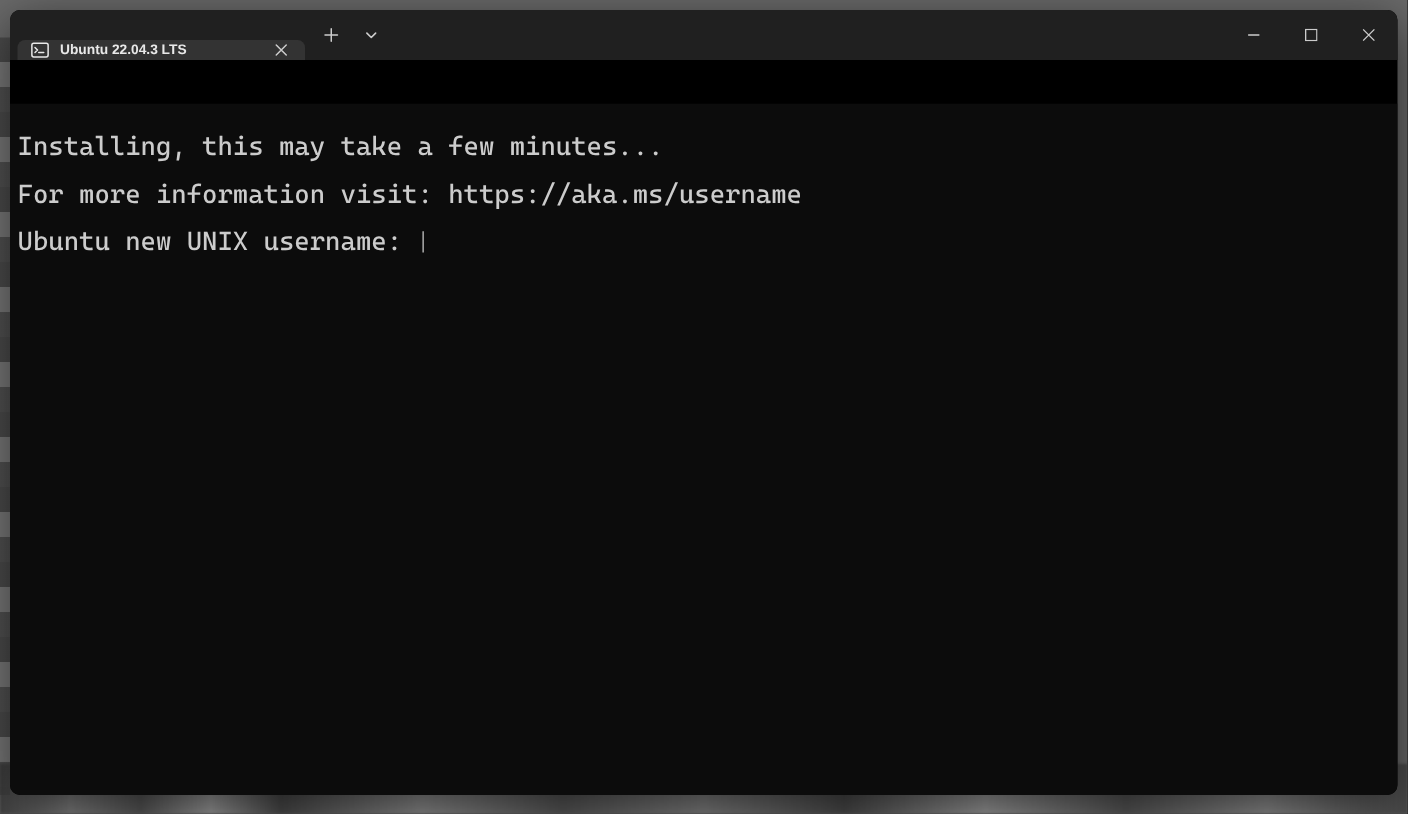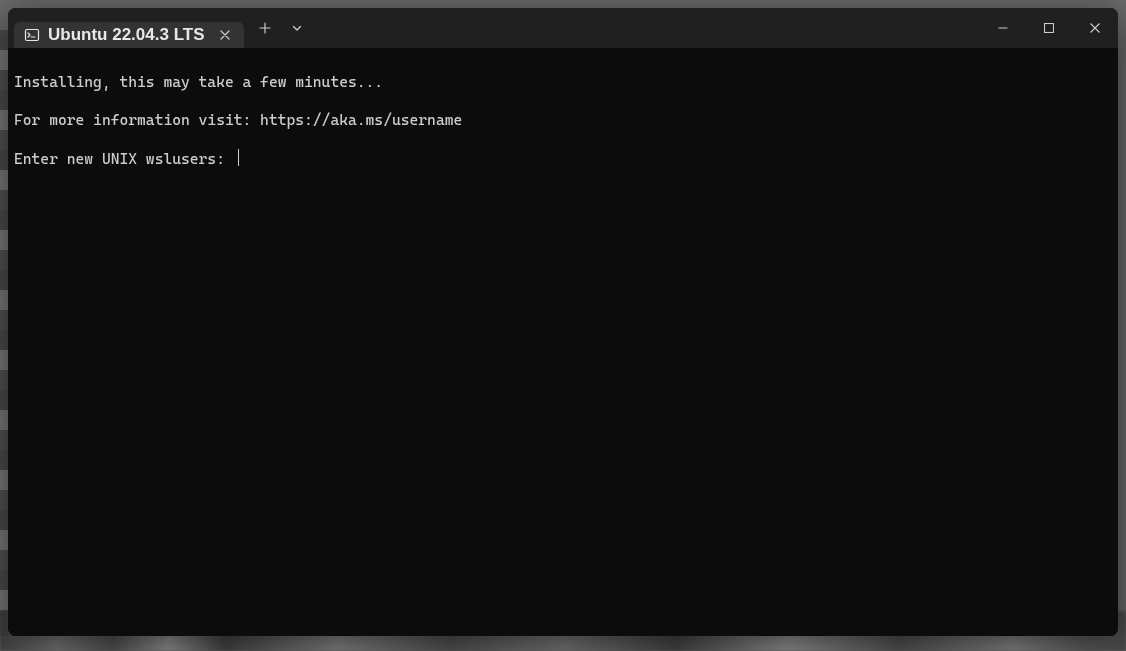--- a/index.html
+++ b/index.html
@@ -59,29 +59,29 @@
       flex-shrink: 0;
     }
     .tab-area {
       display: flex;
       align-items: flex-end;
       padding-top: 8px;
       padding-left: 6px;
     }
     .tab {
       background: #333333;
-      height: 26px;
+      height: 16px;
       display: flex;
       align-items: center;
       padding: 0 10px 0 10px;
       border-radius: 6px 6px 0 0;
       min-width: 230px;
       gap: 8px;
       color: #e8e8e8;
-      font-size: 17px;
+      font-size: 11px;
       font-weight: 600;
       position: relative;
     }
     .tab-icon {
       width: 16px;
       height: 16px;
       display: flex;
       align-items: center;
       justify-content: center;
     }
@@ -128,24 +128,25 @@
       justify-content: center;
       color: #cccccc;
       cursor: pointer;
     }
     .terminal-body {
       flex: 1;
       background: #0c0c0c;
       padding: 6px 6px;
       color: #cccccc;
       font-family: "Cascadia Mono", Consolas, "Courier New", monospace;
-      font-size: 15px;
+      font-size: 21px;
       line-height: 19px;
       white-space: pre;
       overflow: hidden;
+      margin-top: 35px;
     }
     .line { white-space: pre; }
     .prompt-line { display: inline; }
     .cursor {
       display: inline-block;
       width: 1px;
       height: 17px;
       background: #cccccc;
       vertical-align: -2px;
       margin-left: 4px;
@@ -208,15 +209,15 @@
         <svg width="10" height="10" viewBox="0 0 10 10">
           <path d="M0.5 0.5 L9.5 9.5 M9.5 0.5 L0.5 9.5" stroke="currentColor" stroke-width="1.1"></path>
         </svg>
       </div>
     </div>
   </div>
 
   <div class="terminal-body">
 <div class="line">Installing, this may take a few minutes...</div>
 <div class="line">For more information visit: https://aka.ms/username</div>
-<span class="prompt-line">Enter new UNIX wslusers: </span><span></span><span class="cursor"></span>
+<span class="prompt-line">Ubuntu new UNIX username: </span><span></span><span class="cursor"></span>
   </div>
 </div>
 
 </body></html>

